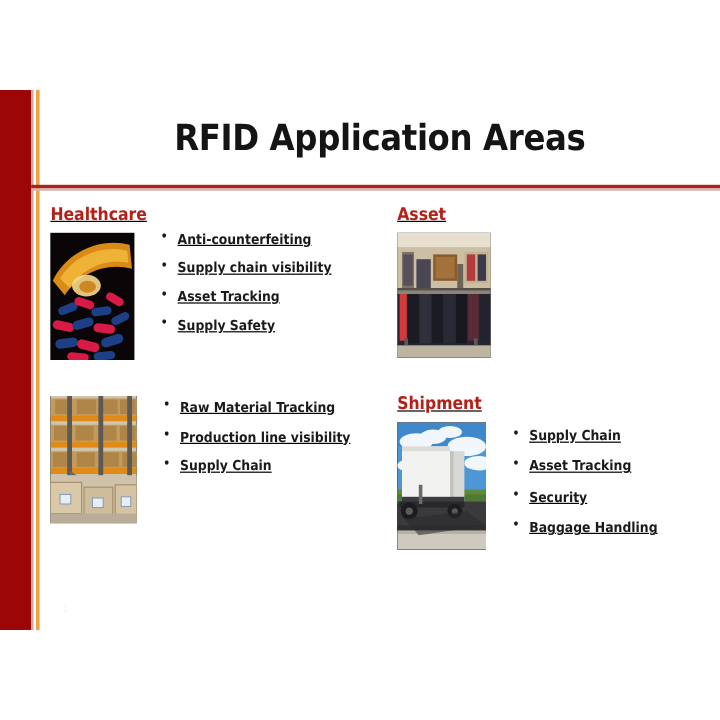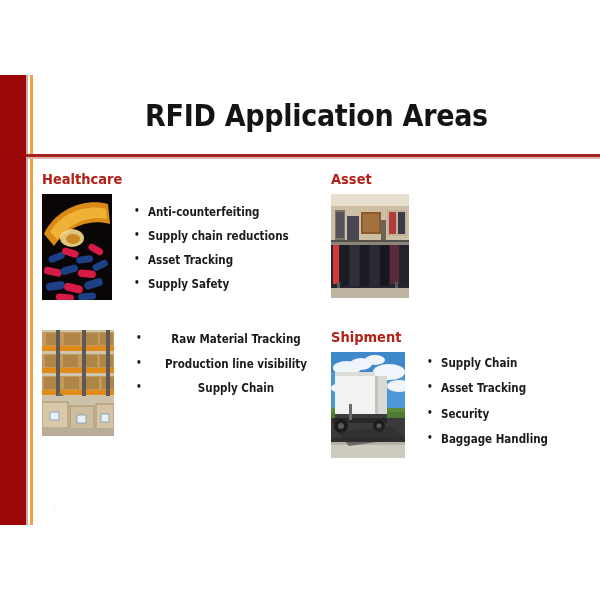--- a/index.html
+++ b/index.html
@@ -77,20 +77,21 @@
     left: 26px;
     top: 157px;
     width: 574px;
     height: 2px;
     background: #d9b3ae;
   }
 
   
   .quad {
     position: absolute;
+    text-decoration: underline;
   }
   .quad-hc { left: 42px;  top: 172px; width: 280px; }
   .quad-rt { left: 331px; top: 172px; width: 268px; }
   .quad-mf { left: 42px;  top: 330px; width: 280px; }
   .quad-lg { left: 331px; top: 330px; width: 268px; }
 
   .quad-heading {
     font-size: 14.5px;
     font-weight: bold;
     color: #b32017;
@@ -117,23 +118,23 @@
   .quad-rt .thumb { width: 78px; height: 104px; }
   .quad-mf .thumb { width: 72px; height: 106px; }
   .quad-lg .thumb { width: 74px; height: 106px; }
 
   .bullets {
     list-style: none;
     margin: 0;
     padding: 0;
     flex: 1 1 auto;
   }
-  .quad-hc .bullets { margin-left: 22px; margin-top: 13px; }
+  .quad-hc .bullets { margin-left: 22px; margin-top: 0; }
   .quad-rt .bullets { margin-left: 20px; margin-top: 3px; }
-  .quad-mf .bullets { margin-left: 22px; margin-top: 4px; text-align: center; }
+  .quad-mf .bullets { margin-left: 22px; margin-top: 4px; }
   .quad-lg .bullets { margin-left: 22px; margin-top: 6px; }
 
   .bullets li {
     position: relative;
     padding-left: 14px;
     font-size: 11.5px;
     font-weight: bold;
     color: #1a1a1a;
     font-family: "DejaVu Sans", sans-serif;
     font-stretch: condensed;
@@ -204,21 +205,21 @@
             <rect x="4" y="88" width="19" height="8" rx="4" fill="#1d3f86" transform="rotate(-8 13 92)"></rect>
             <rect x="22" y="90" width="19" height="8" rx="4" fill="#d81b46" transform="rotate(14 31 94)"></rect>
             <rect x="42" y="86" width="19" height="8" rx="4" fill="#1d3f86" transform="rotate(-18 51 90)"></rect>
             <rect x="14" y="100" width="18" height="7" rx="3.5" fill="#d81b46" transform="rotate(5 23 103)"></rect>
             <rect x="36" y="99" width="18" height="7" rx="3.5" fill="#1d3f86" transform="rotate(-6 45 102)"></rect>
           </g>
         </svg>
       </div>
       <ul class="bullets">
         <li>Anti-counterfeiting</li>
-        <li>Supply chain reductions</li>
+        <li>Supply chain visibility</li>
         <li>Asset Tracking</li>
         <li>Supply Safety</li>
       </ul>
     </div>
   </div>
 
   <div class="quad quad-rt">
     <div class="quad-heading">Asset</div>
     <div class="quad-body">
       <div class="thumb">

